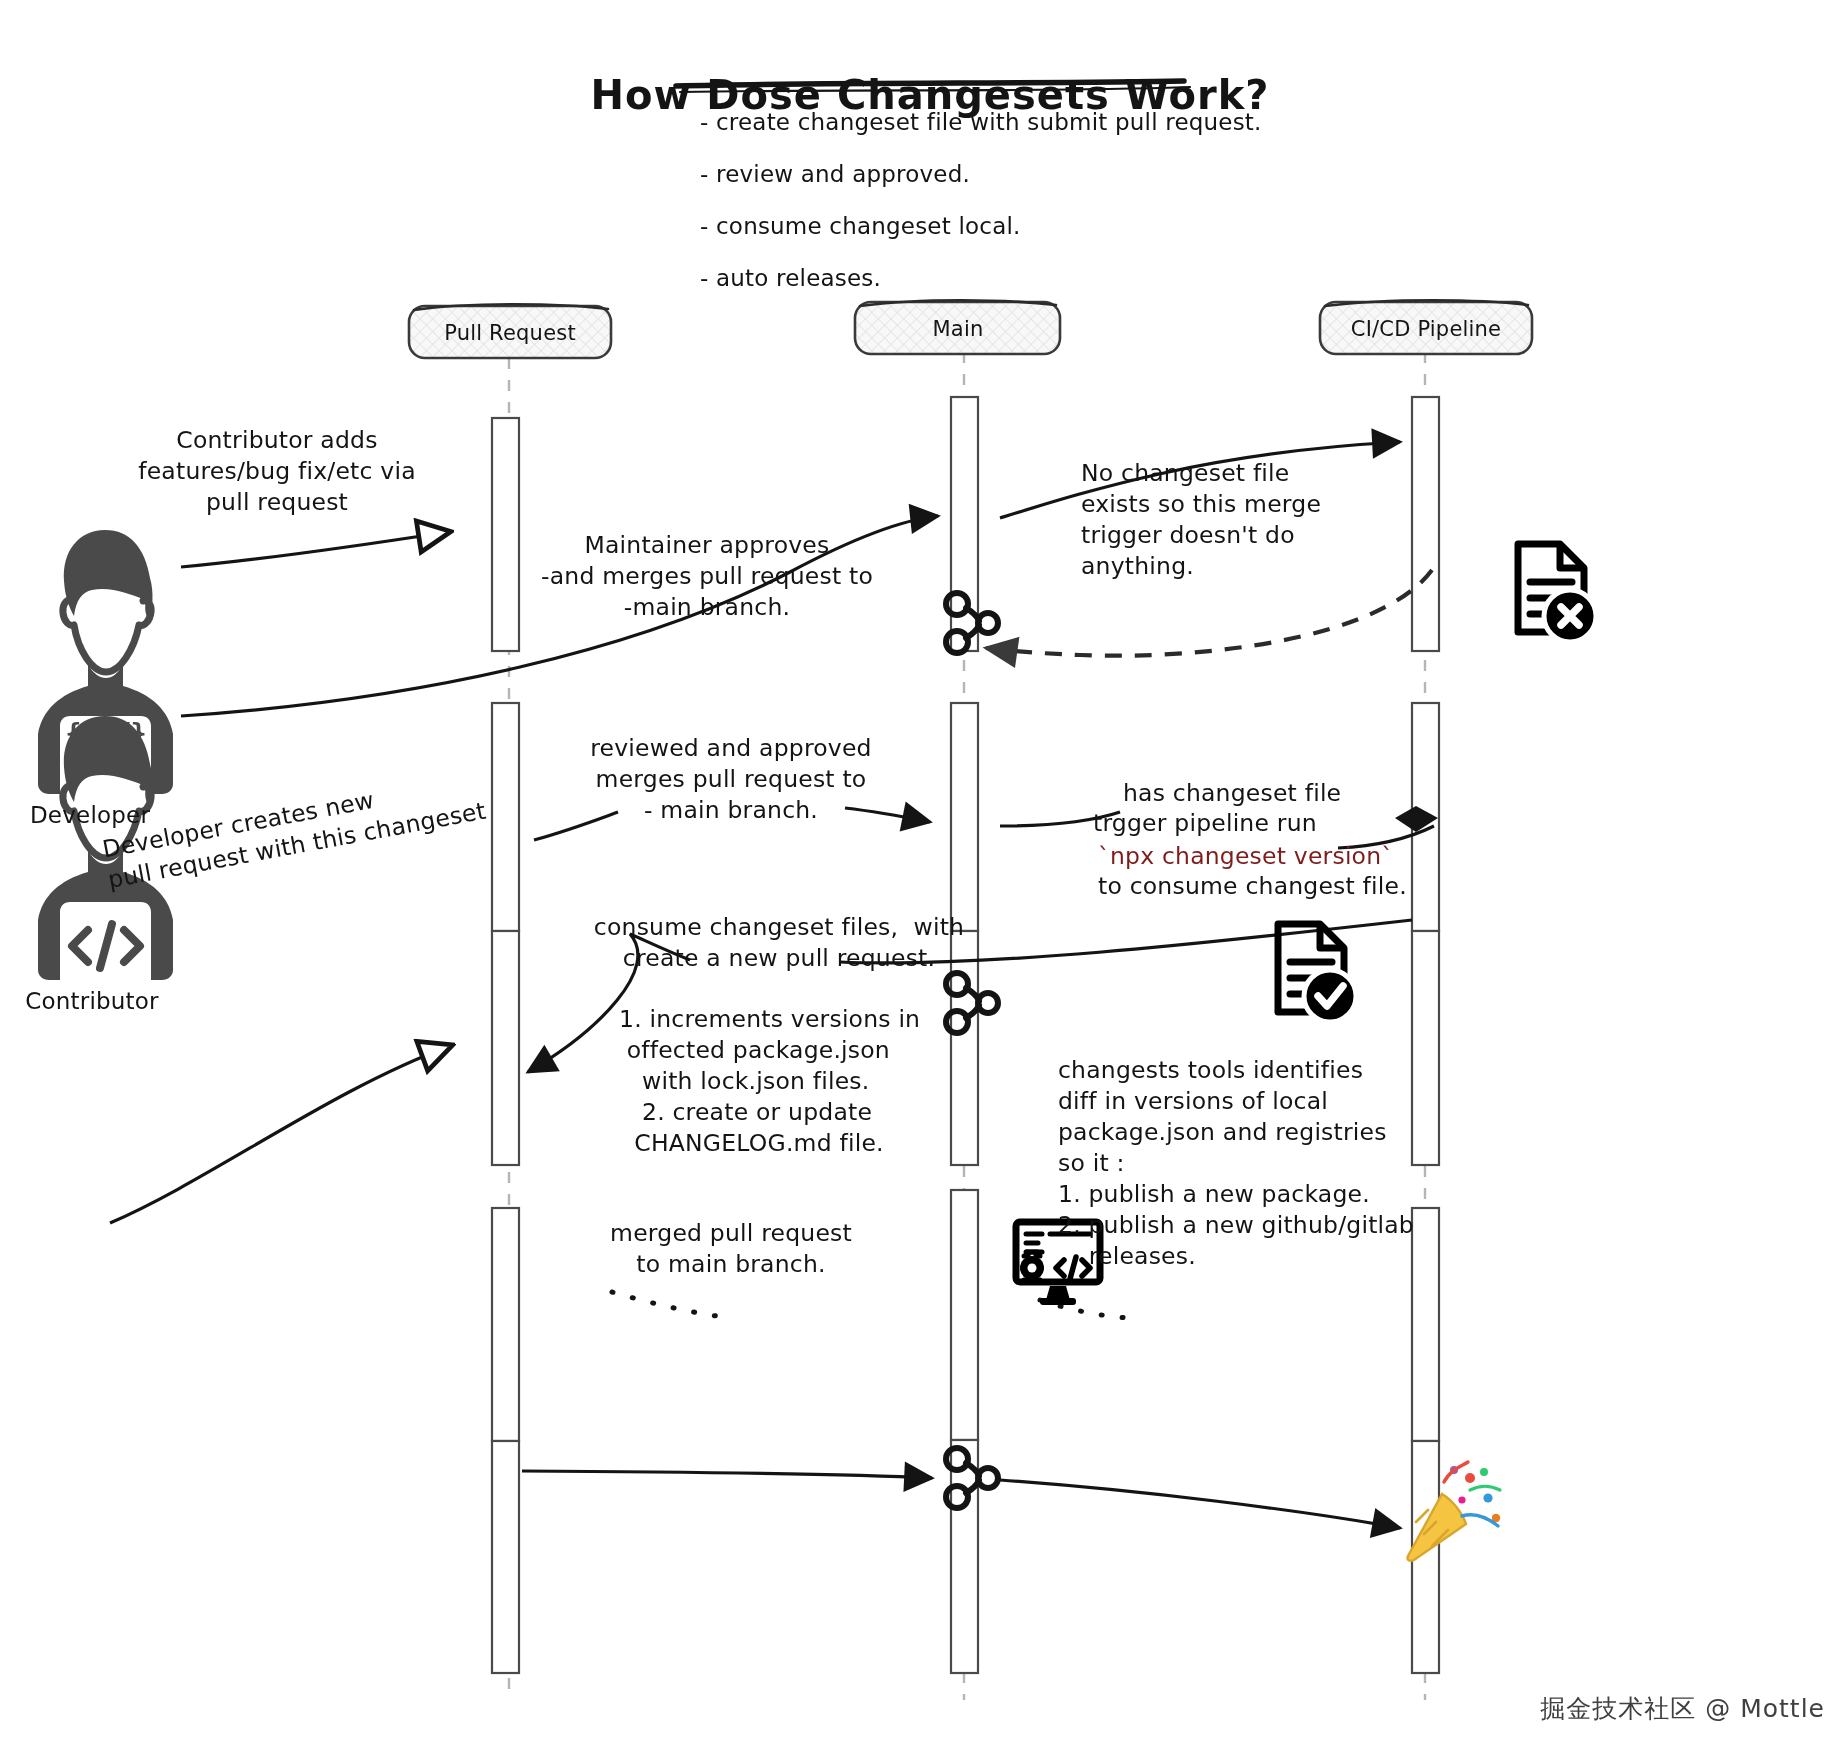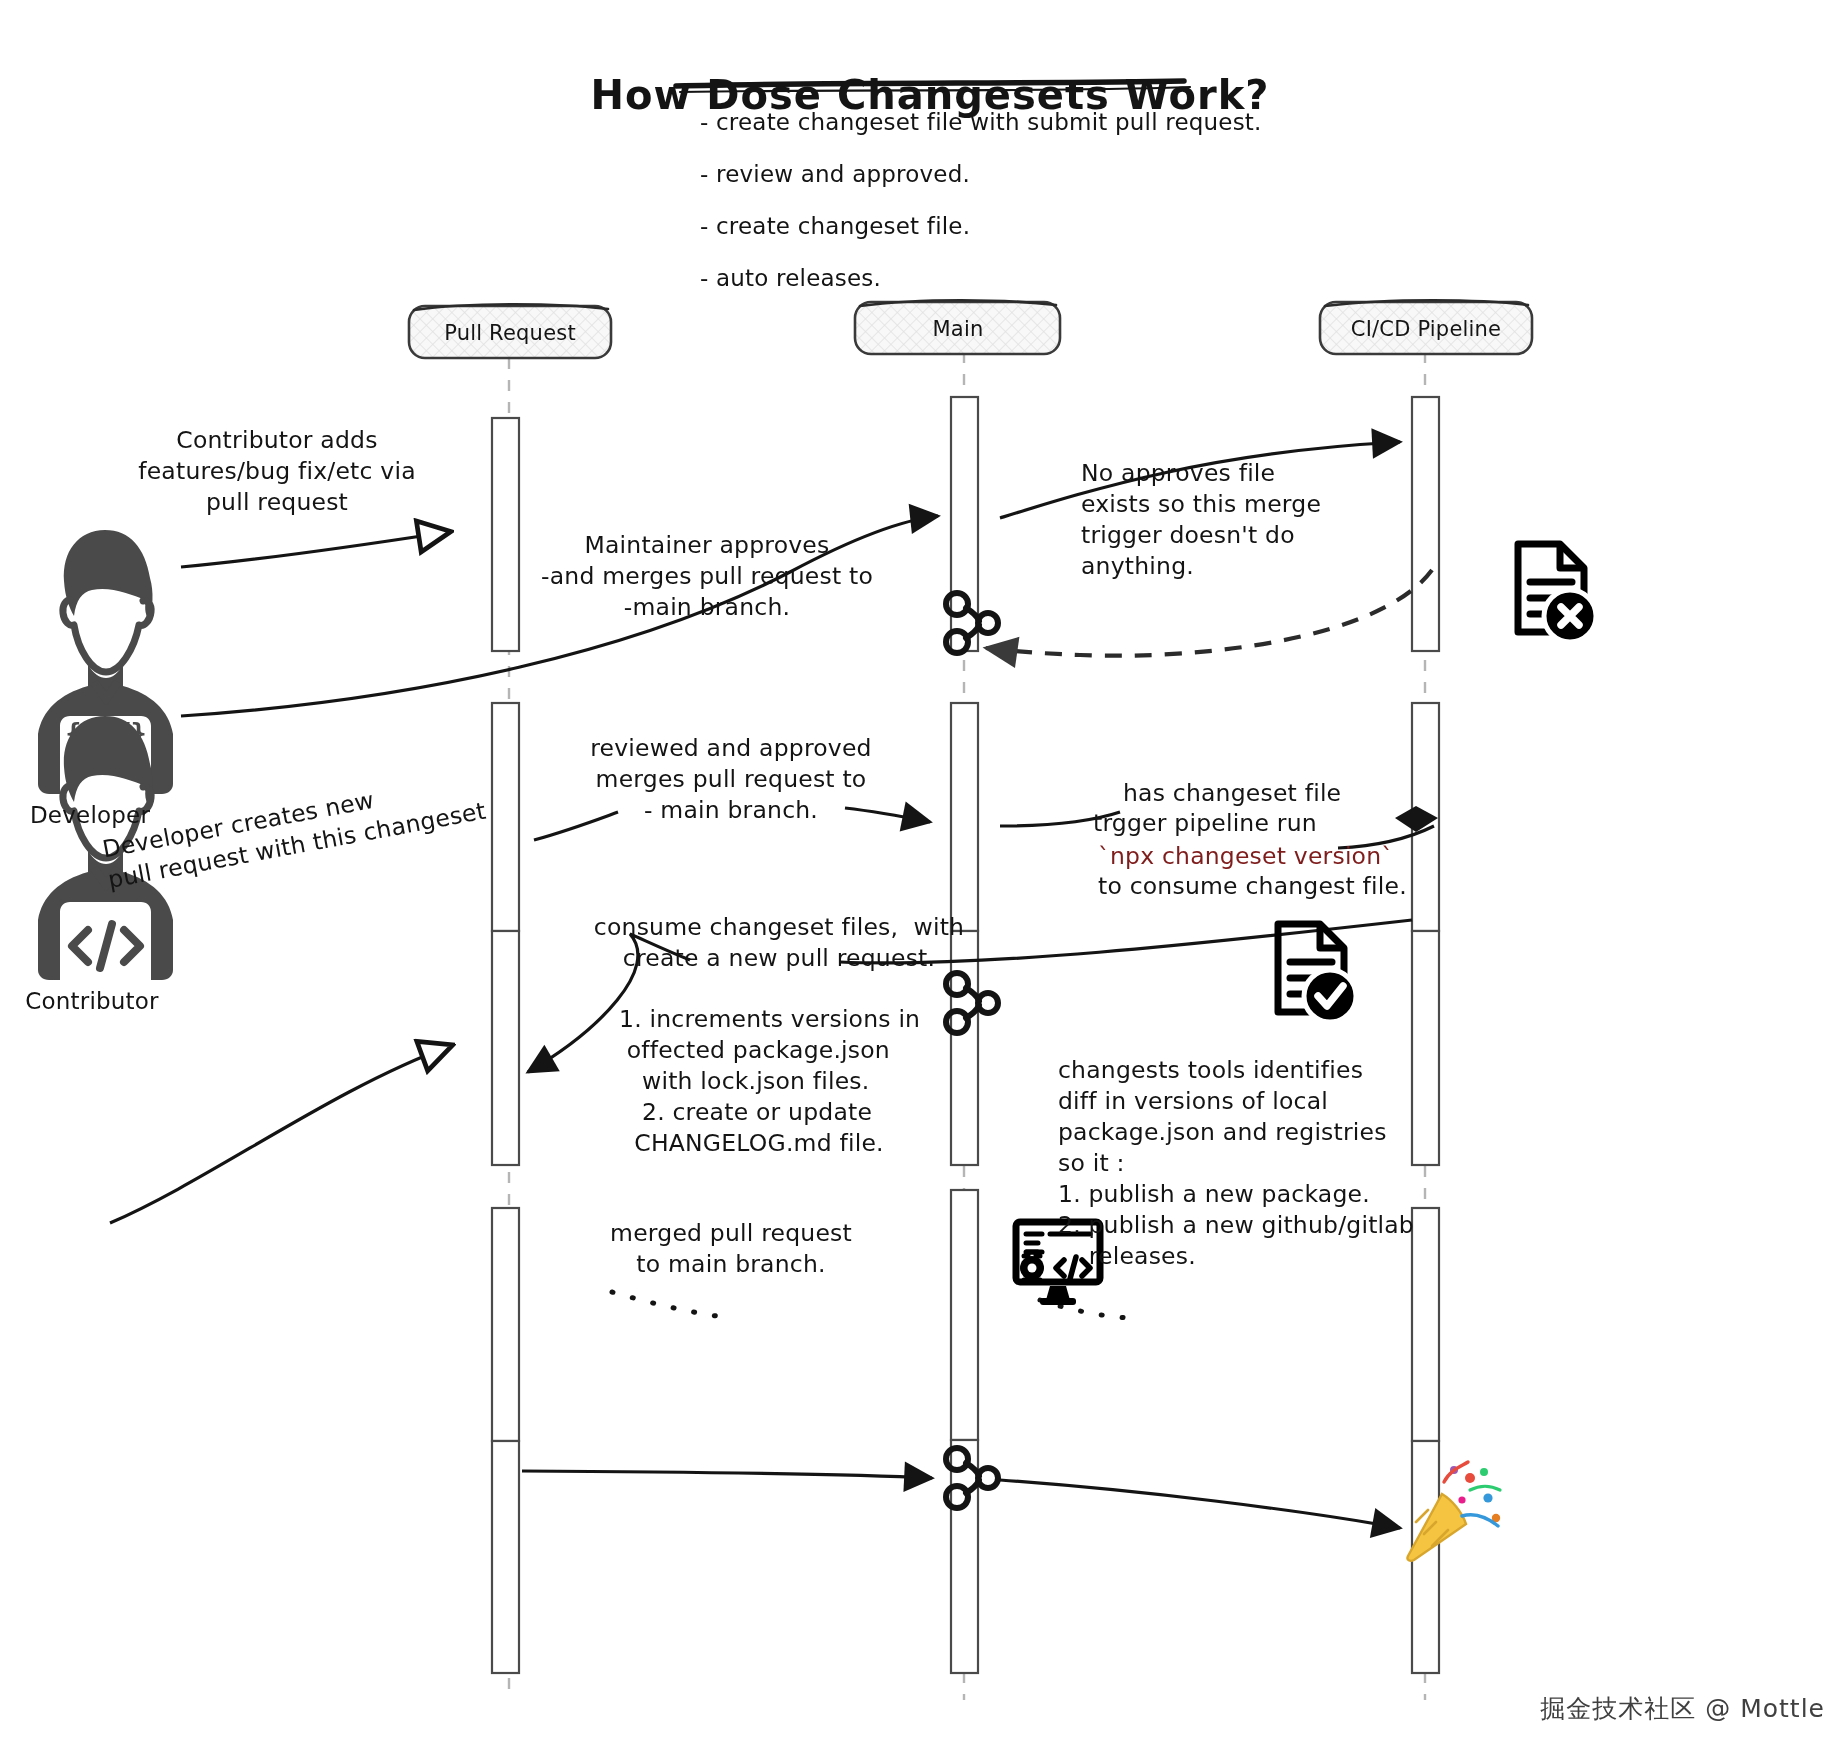--- a/index.html
+++ b/index.html
@@ -260,39 +260,39 @@
     <path d="M48 22 C 54 10, 66 6, 72 2" stroke="#e74c3c" stroke-width="3.4" fill="none" stroke-linecap="round"></path>
     <path d="M66 56 C 80 52, 92 58, 102 66" stroke="#3498db" stroke-width="3.4" fill="none" stroke-linecap="round"></path>
     <path d="M74 30 C 86 24, 96 26, 104 30" stroke="#2ecc71" stroke-width="3.2" fill="none" stroke-linecap="round"></path>
   </g>
 </svg>
 
 <div class="txt title center" style="left:930px; top:38px;">How Dose Changesets Work?</div>
 
 <div class="txt bullets" style="left:700px; top:105px;">- create changeset file with submit pull request.</div>
 <div class="txt bullets" style="left:700px; top:157px;">- review and approved.</div>
-<div class="txt bullets" style="left:700px; top:209px;">- create changeset file.</div>
+<div class="txt bullets" style="left:700px; top:209px;">- consume changeset local.</div>
 <div class="txt bullets" style="left:700px; top:261px;">- auto releases.</div>
 
 <div class="txt lifeline-label center" style="left:510px; top:320px;">Pull Request</div>
 <div class="txt lifeline-label center" style="left:958px; top:316px;">Main</div>
 <div class="txt lifeline-label center" style="left:1426px; top:316px;">CI/CD Pipeline</div>
 
 <div class="txt actor-label center" style="left:90px; top:800px;">Developer</div>
 <div class="txt actor-label center" style="left:92px; top:986px;">Contributor</div>
 
 <div class="txt note center" style="left:277px; top:425px;">Contributor adds
 features/bug fix/etc via
 pull request</div>
 
 <div class="txt note center" style="left:707px; top:530px;">Maintainer approves
 -and merges pull request to
 -main branch.</div>
 
-<div class="txt note-l" style="left:1081px; top:458px;">No approves file
+<div class="txt note-l" style="left:1081px; top:458px;">No changeset file
 exists so this merge
 trigger doesn't do
 anything.</div>
 
 <div class="txt note center" style="left:731px; top:733px;">reviewed and approved
 merges pull request to
 - main branch.</div>
 
 <div class="txt note-l" style="left:1123px; top:778px;">has changeset file</div>
 <div class="txt note-l" style="left:1093px; top:808px;">trgger pipeline run</div>

